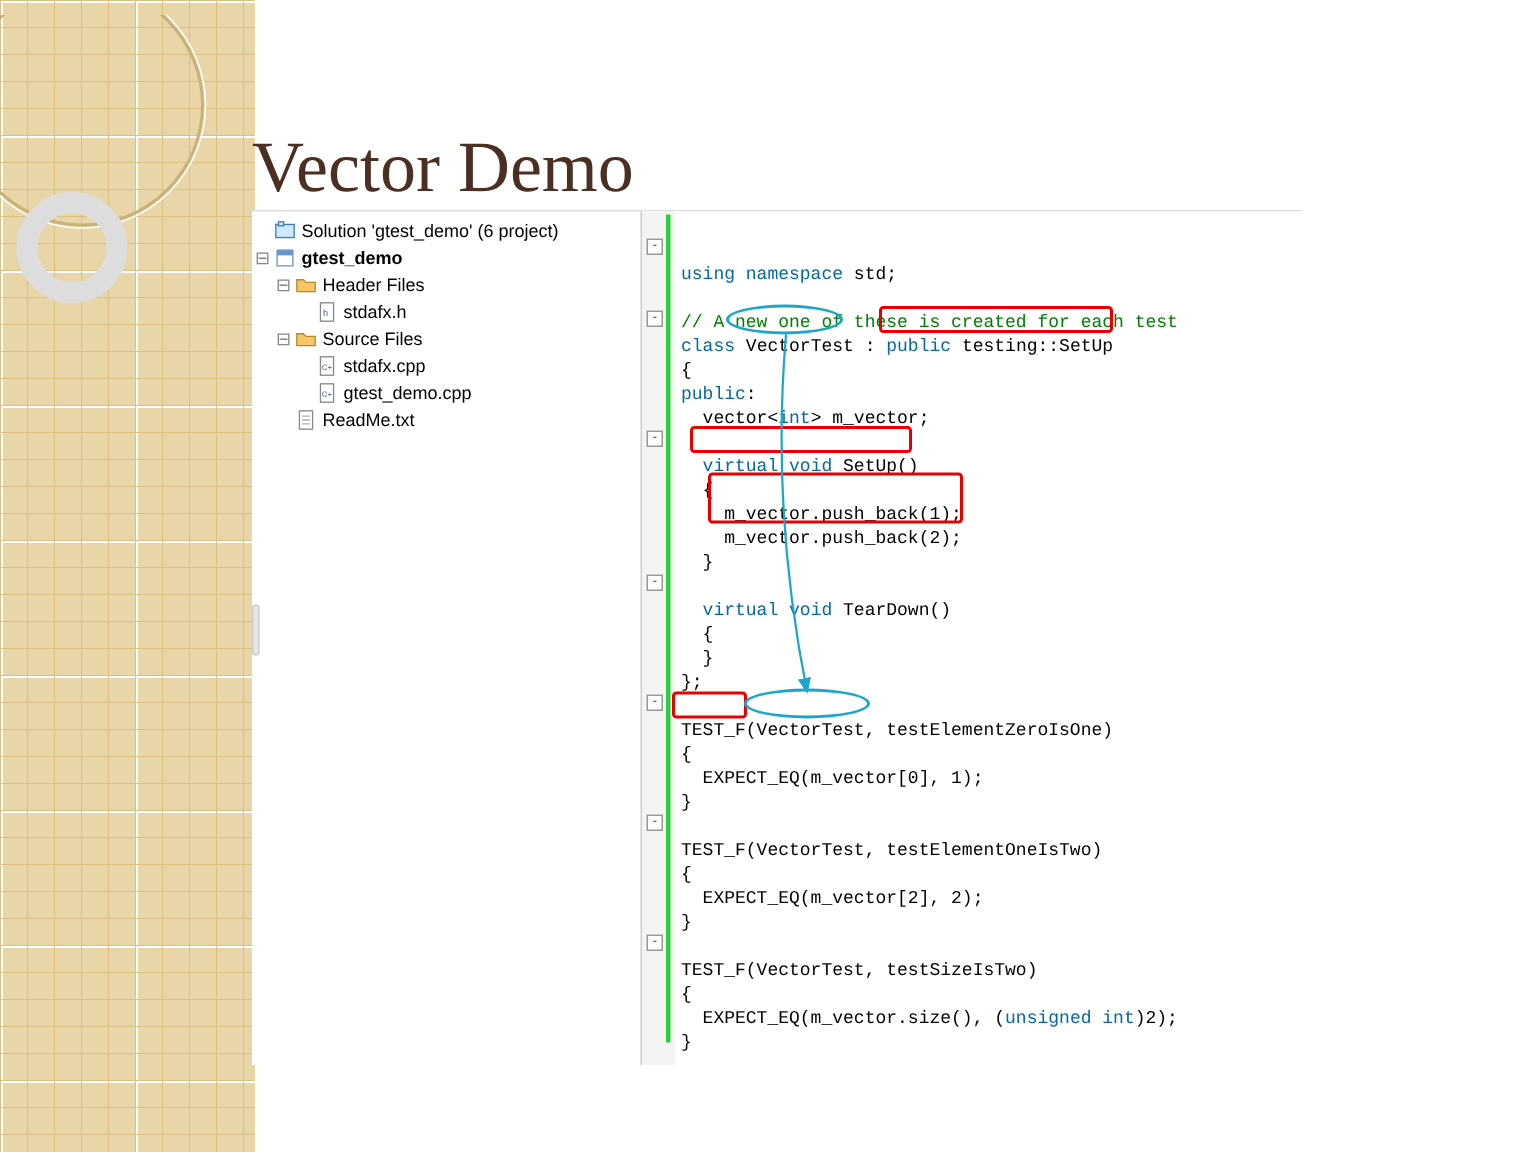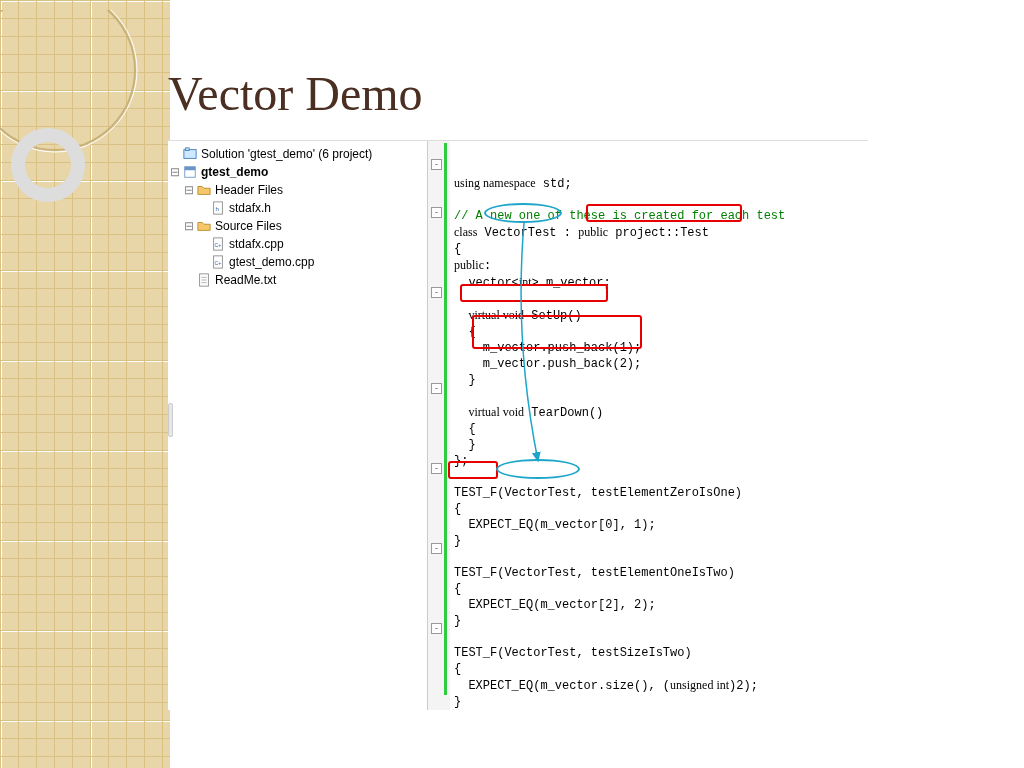--- a/index.html
+++ b/index.html
@@ -9,41 +9,41 @@
     background-color:#e8d6a8;
     background-image:
       linear-gradient(#d9c184 1px, transparent 1px),
       linear-gradient(90deg, #d9c184 1px, transparent 1px),
       linear-gradient(#fff 2px, transparent 2px),
       linear-gradient(90deg, #fff 2px, transparent 2px);
     background-size: 18px 18px, 18px 18px, 90px 90px, 90px 90px;
     z-index:0;
   }
   .circles { position:absolute; left:-30px; top:10px; z-index:1; }
-  .title { position:absolute; left:168px; top:66px; font-family: Georgia, "Times New Roman", serif; font-size:48px; color:#4a2f22; z-index:3; }
+  .title { position:absolute; left:168px; top:84px; font-family: Georgia, "Times New Roman", serif; font-size:48px; color:#4a2f22; z-index:3; }
   .ide {
     position:absolute; left:168px; top:140px; width:700px; height:570px;
     background:#fff; display:flex; font-size:12px; z-index:2; border-top:1px solid #ddd;
   }
   .explorer { width:260px; border-right:1px solid #ccc; padding:4px 2px 4px 0; position:relative; }
   .tree { font-family: Tahoma, "Segoe UI", sans-serif; font-size:12px; color:#000; }
   .row { display:flex; align-items:center; height:18px; white-space:nowrap; }
   .ind { display:inline-block; width:14px; text-align:center; color:#888; }
   .ic { display:inline-flex; width:16px; height:16px; align-items:center; justify-content:center; margin-right:3px; }
   .ic svg { width:14px; height:14px; }
   .bold { font-weight:bold; }
   .splitter { position:absolute; left:0; top:46%; width:5px; height:34px; background:#e6e6e6; border:1px solid #ccc; border-radius:2px; }
 
   .editor { flex:1; background:#fff; display:flex; }
   .gutter { width:22px; background:#f4f4f4; position:relative; }
   .fold { position:absolute; left:3px; width:11px; height:11px; border:1px solid #999; background:#fff; font-size:9px; line-height:9px; text-align:center; color:#555; font-family:monospace; }
   .bar-green { position:absolute; left:16px; width:3px; background:#2ecc40; }
 
   .code { flex:1; position:relative; font-family: Consolas, "Courier New", monospace; font-size:12px; line-height:16px; padding:2px 6px 2px 4px; white-space:pre; color:#000; }
-  .kw { color:#000000;font-family:Liberation Serif, serif; }
+  .kw { color:#0369a1; }
   .cm { color:#008000; }
   .ann-box { position:absolute; border:2px solid #e60000; border-radius:3px; pointer-events:none; }
   .ann-oval { position:absolute; border:2px solid #1da6c9; border-radius:50%; pointer-events:none; }
   .ann-arrow { position:absolute; pointer-events:none; }
 </style>
 </head>
 <body>
 
 <div class="bg-grid"></div>
 <svg class="circles" width="200" height="220">
@@ -160,21 +160,21 @@
       <div class="fold" style="top:242px;">-</div>
       <div class="fold" style="top:322px;">-</div>
       <div class="fold" style="top:402px;">-</div>
       <div class="fold" style="top:482px;">-</div>
     </div>
     <div class="code">
 <span>&nbsp;</span>
 <span><span class="kw">using namespace</span><span> std;</span></span>
 <span>&nbsp;</span>
 <span class="cm">// A new one of these is created for each test</span>
-<span><span class="kw">class</span><span> VectorTest : </span><span class="kw">public</span><span> project::Test</span></span>
+<span><span class="kw">class</span><span> VectorTest : </span><span class="kw">public</span><span> testing::SetUp</span></span>
 <span>{</span>
 <span><span class="kw">public</span><span>:</span></span>
 <span><span>  vector&lt;</span><span class="kw">int</span><span>&gt; m_vector;</span></span>
 <span>&nbsp;</span>
 <span>  <span class="kw">virtual void</span><span> SetUp()</span></span>
 <span>  {</span>
 <span>    m_vector.push_back(1);</span>
 <span>    m_vector.push_back(2);</span>
 <span>  }</span>
 <span>&nbsp;</span>

